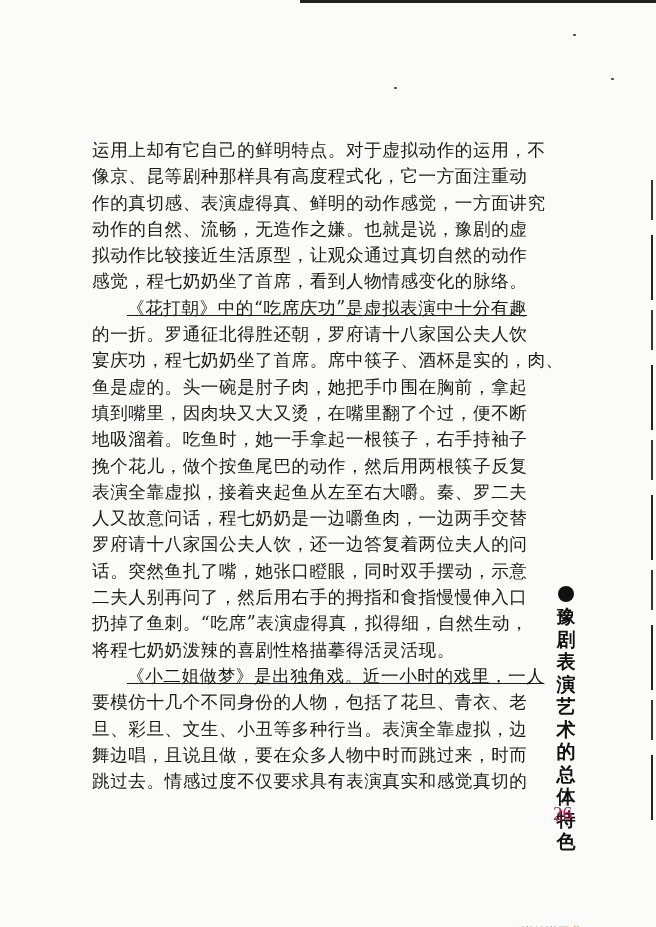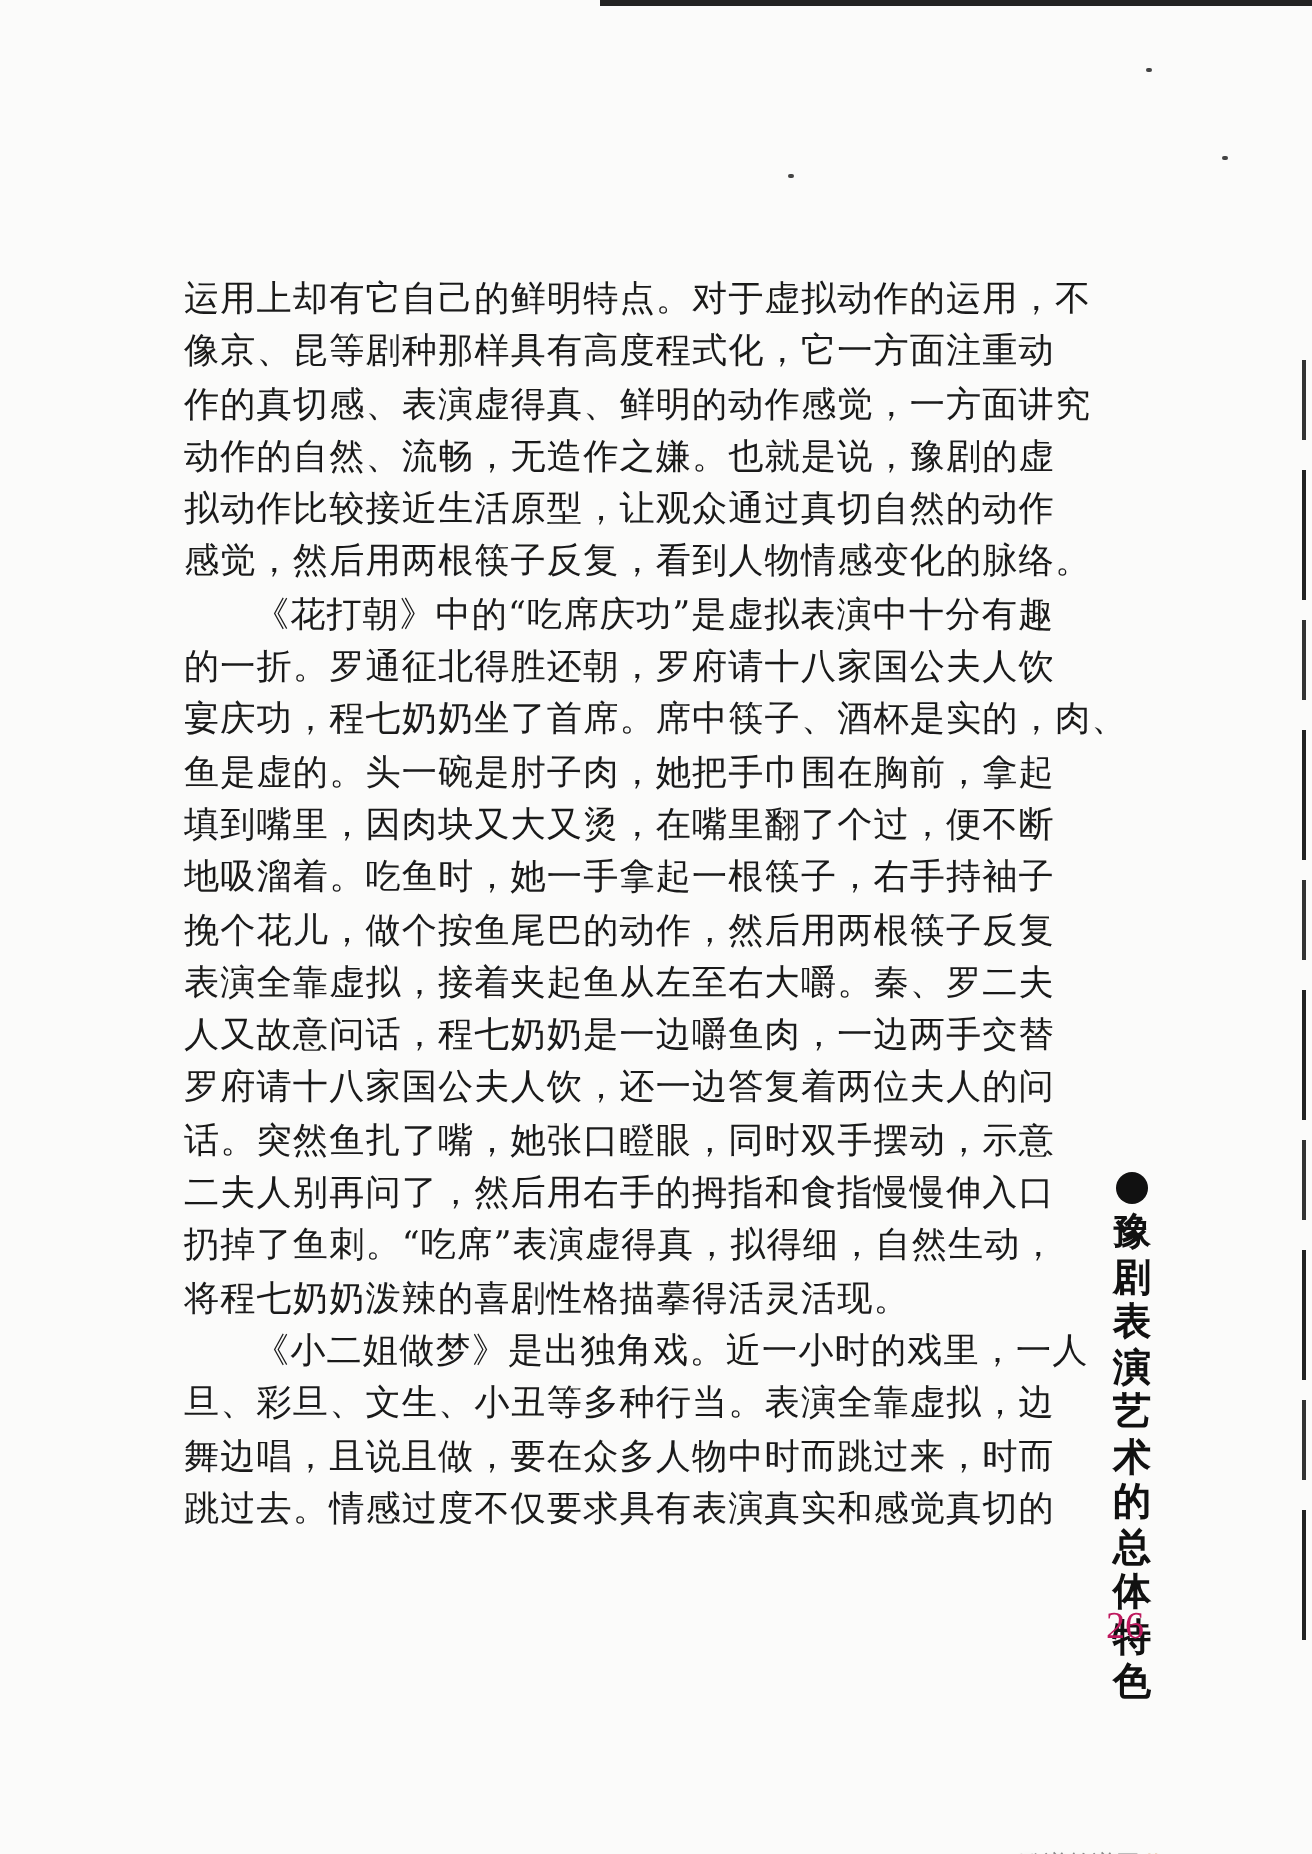--- a/index.html
+++ b/index.html
@@ -12,21 +12,21 @@
   .top-edge {
     position:absolute; left:300px; top:0; width:356px; height:3px;
     background:#222;
   }
   .speck { position:absolute; width:3px; height:2px; background:#444; border-radius:1px; }
   .page-text {
     position:absolute; left:92px; top:137px; width:420px;
     font-size:17.6px; line-height:26.3px; letter-spacing:0.55px;
   }
   .line { display:block; white-space:nowrap; height:26.3px; text-align:justify; }
-  .indent { padding-left:35px; }
+  .indent { padding-left:35px;text-decoration:underline; }
   .side-title {
     position:absolute; left:554px; top:586px; width:24px;
     display:flex; flex-direction:column; align-items:center;
   }
   .bullet { width:16px; height:16px; border-radius:50%; background:#111; margin-bottom:3px; }
   .side-char {
     font-family:"DejaVu Sans","Liberation Sans",sans-serif;
     font-weight:bold; font-size:19px; line-height:22.5px; color:#111;
   }
   .page-number {
@@ -53,40 +53,41 @@
 <div class="speck" style="left:394px;top:87px;"></div>
 <div class="speck" style="left:611px;top:78px;"></div>
 
 <div class="page-text">
   <div>
     <span class="line">运用上却有它自己的鲜明特点。对于虚拟动作的运用，不</span>
     <span class="line">像京、昆等剧种那样具有高度程式化，它一方面注重动</span>
     <span class="line">作的真切感、表演虚得真、鲜明的动作感觉，一方面讲究</span>
     <span class="line">动作的自然、流畅，无造作之嫌。也就是说，豫剧的虚</span>
     <span class="line">拟动作比较接近生活原型，让观众通过真切自然的动作</span>
-    <span class="line">感觉，然后用两根筷子反复，看到人物情感变化的脉络。</span>
+    <span class="line">感觉，程七奶奶坐了首席，看到人物情感变化的脉络。</span>
   </div>
   <div>
     <span class="line indent">《花打朝》中的“吃席庆功”是虚拟表演中十分有趣</span>
     <span class="line">的一折。罗通征北得胜还朝，罗府请十八家国公夫人饮</span>
     <span class="line">宴庆功，程七奶奶坐了首席。席中筷子、酒杯是实的，肉、</span>
     <span class="line">鱼是虚的。头一碗是肘子肉，她把手巾围在胸前，拿起</span>
     <span class="line">填到嘴里，因肉块又大又烫，在嘴里翻了个过，便不断</span>
     <span class="line">地吸溜着。吃鱼时，她一手拿起一根筷子，右手持袖子</span>
     <span class="line">挽个花儿，做个按鱼尾巴的动作，然后用两根筷子反复</span>
     <span class="line">表演全靠虚拟，接着夹起鱼从左至右大嚼。秦、罗二夫</span>
     <span class="line">人又故意问话，程七奶奶是一边嚼鱼肉，一边两手交替</span>
     <span class="line">罗府请十八家国公夫人饮，还一边答复着两位夫人的问</span>
     <span class="line">话。突然鱼扎了嘴，她张口瞪眼，同时双手摆动，示意</span>
     <span class="line">二夫人别再问了，然后用右手的拇指和食指慢慢伸入口</span>
     <span class="line">扔掉了鱼刺。“吃席”表演虚得真，拟得细，自然生动，</span>
     <span class="line">将程七奶奶泼辣的喜剧性格描摹得活灵活现。</span>
   </div>
   <div>
     <span class="line indent">《小二姐做梦》是出独角戏。近一小时的戏里，一人</span>
+    <span class="line">要模仿十几个不同身份的人物，包括了花旦、青衣、老</span>
     <span class="line">旦、彩旦、文生、小丑等多种行当。表演全靠虚拟，边</span>
     <span class="line">舞边唱，且说且做，要在众多人物中时而跳过来，时而</span>
     <span class="line">跳过去。情感过度不仅要求具有表演真实和感觉真切的</span>
   </div>
 </div>
 
 <div class="side-title">
   <div class="bullet"></div>
   <span class="side-char">豫</span>
   <span class="side-char">剧</span>

